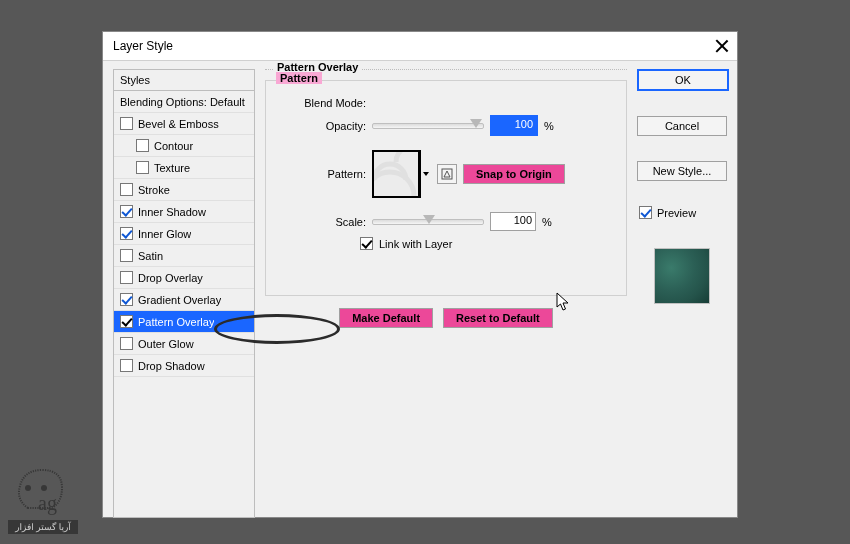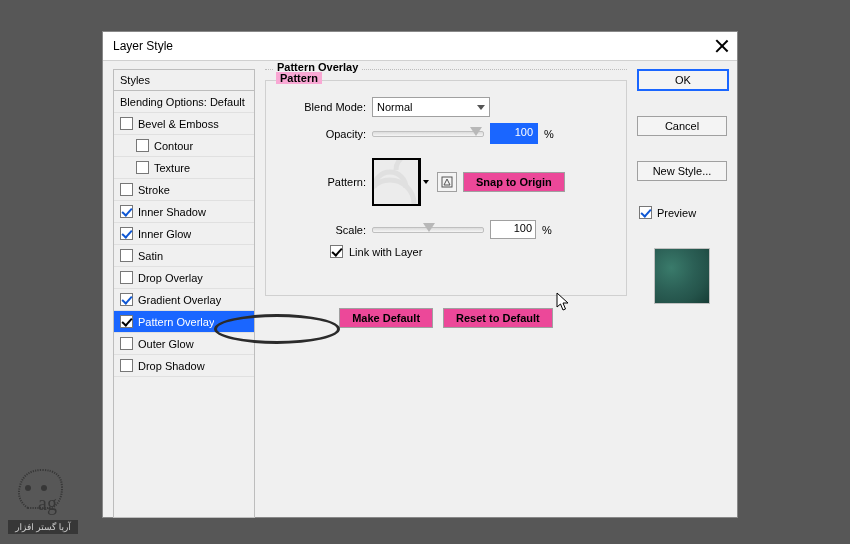--- a/index.html
+++ b/index.html
@@ -357,24 +357,20 @@
 
     <div class="center-panel">
       <div class="outer-group">
         <div class="outer-title">Pattern Overlay</div>
 
         <div class="groupbox" style="margin-top:4px;height:192px;">
           <div class="groupbox-title">Pattern</div>
 
           <div class="row">
             <div class="row-label">Blend Mode:</div>
-            <div class="select" style="width:108px">
-              <span>Normal</span>
-              <span class="select-arrow"></span>
-            </div>
           </div>
 
           <div class="row">
             <div class="row-label">Opacity:</div>
             <div class="slider">
               <div class="slider-thumb" style="left:97px"></div>
             </div>
             <div class="numbox sel">100</div>
             <span class="pct">%</span>
           </div>
@@ -406,21 +402,21 @@
 
           <div class="row" style="margin-top:14px">
             <div class="row-label">Scale:</div>
             <div class="slider">
               <div class="slider-thumb" style="left:50px"></div>
             </div>
             <div class="numbox">100</div>
             <span class="pct">%</span>
           </div>
 
-          <div class="row" style="margin-left:54px">
+          <div class="row" style="margin-left:84px">
             <span class="chk checked"></span>
             <span>Link with Layer</span>
           </div>
         </div>
 
         <div class="row" style="justify-content:center;margin-top:12px;gap:10px">
           <div class="btn">Make Default</div>
           <div class="btn">Reset to Default</div>
         </div>
       </div>

